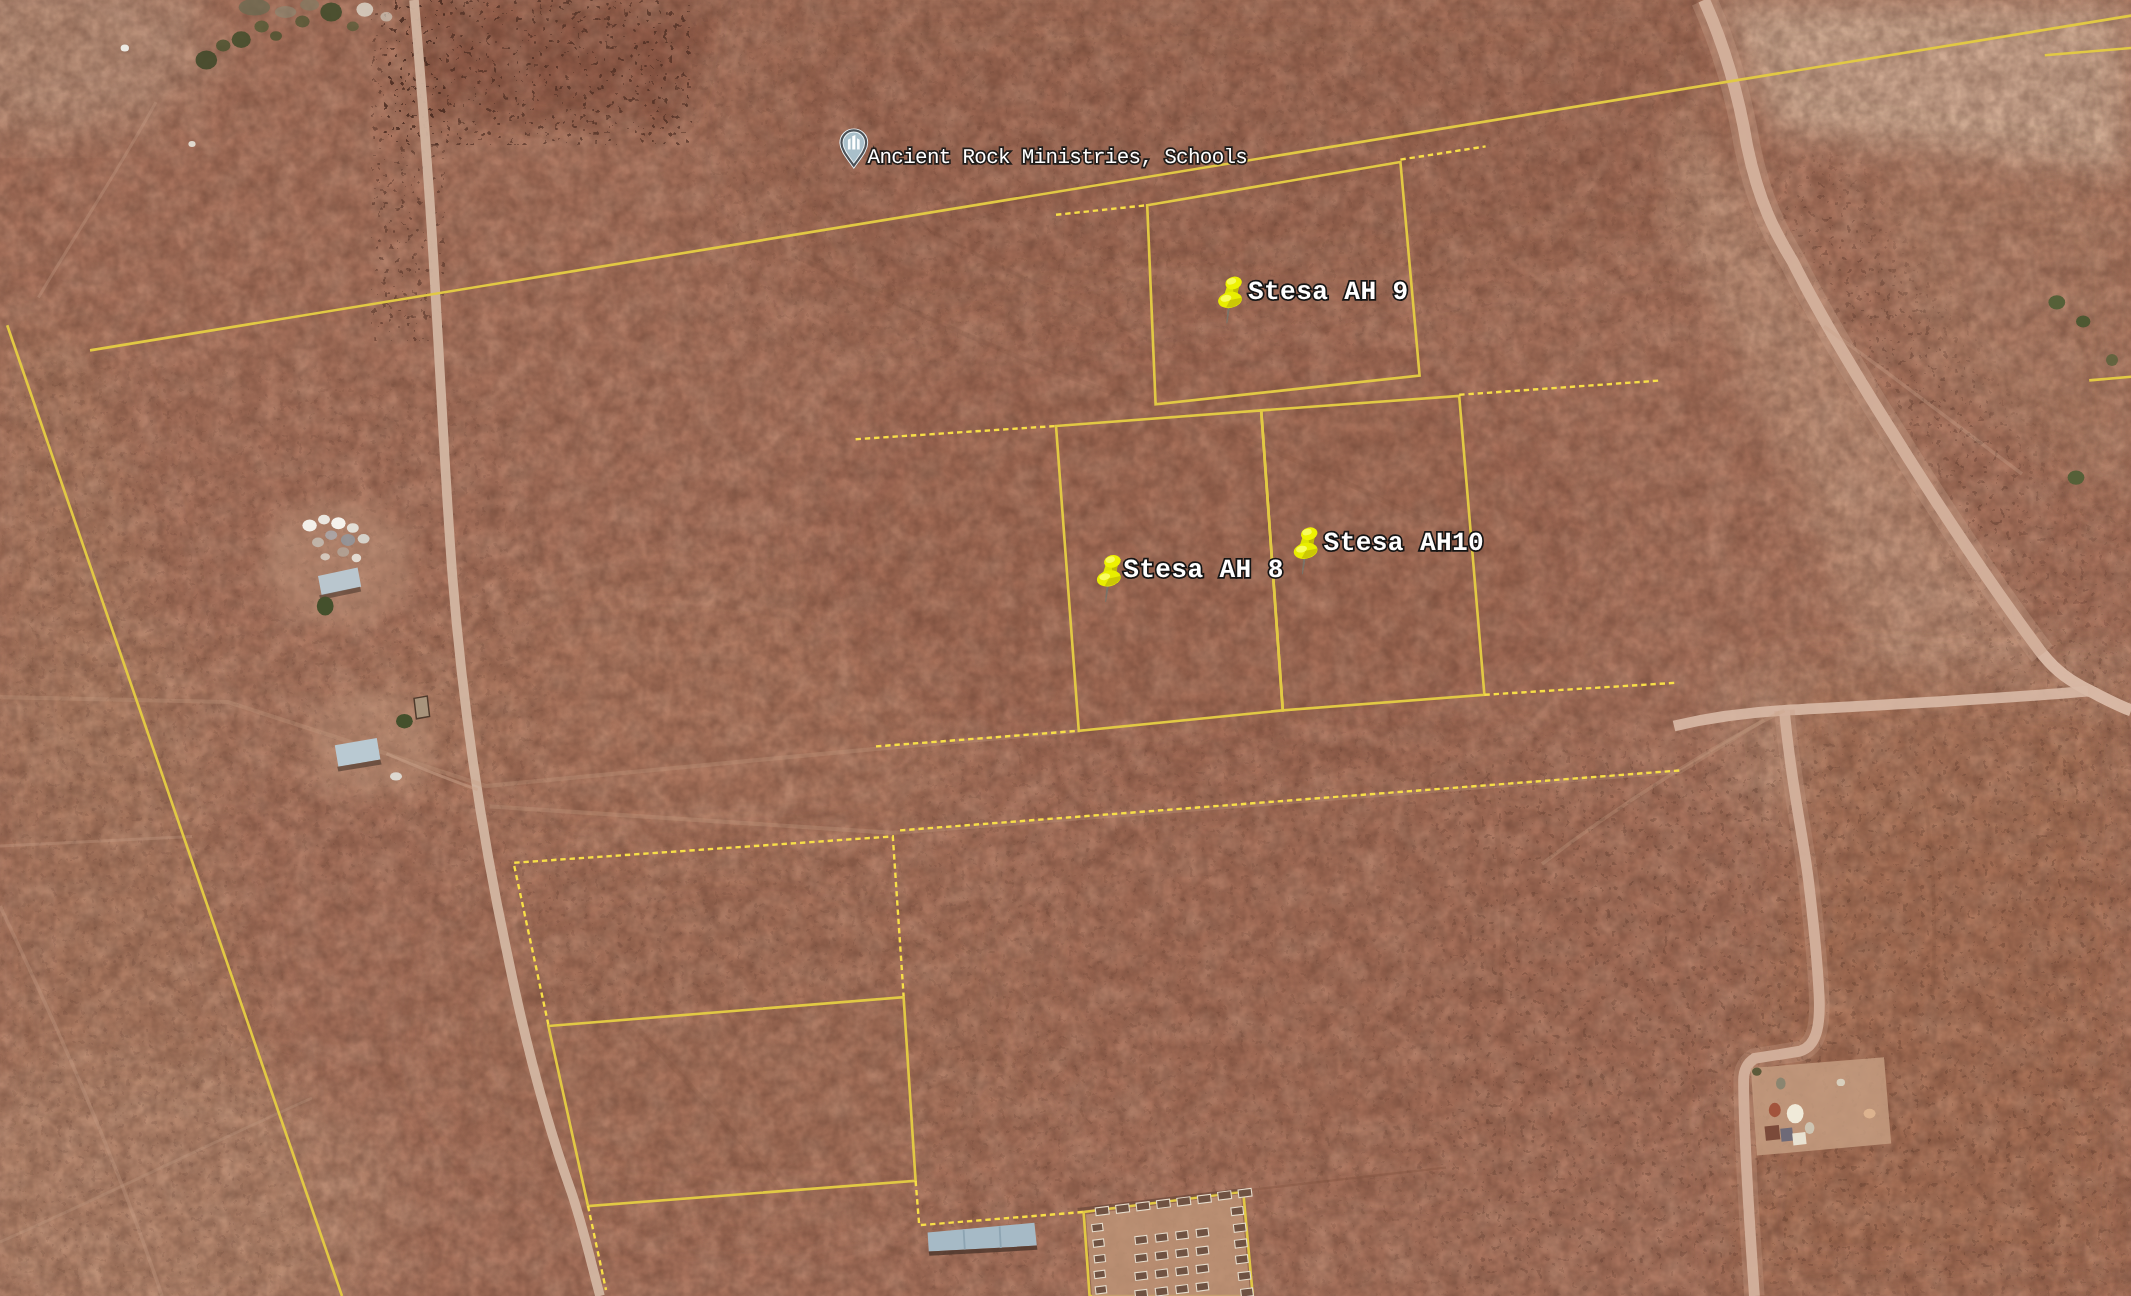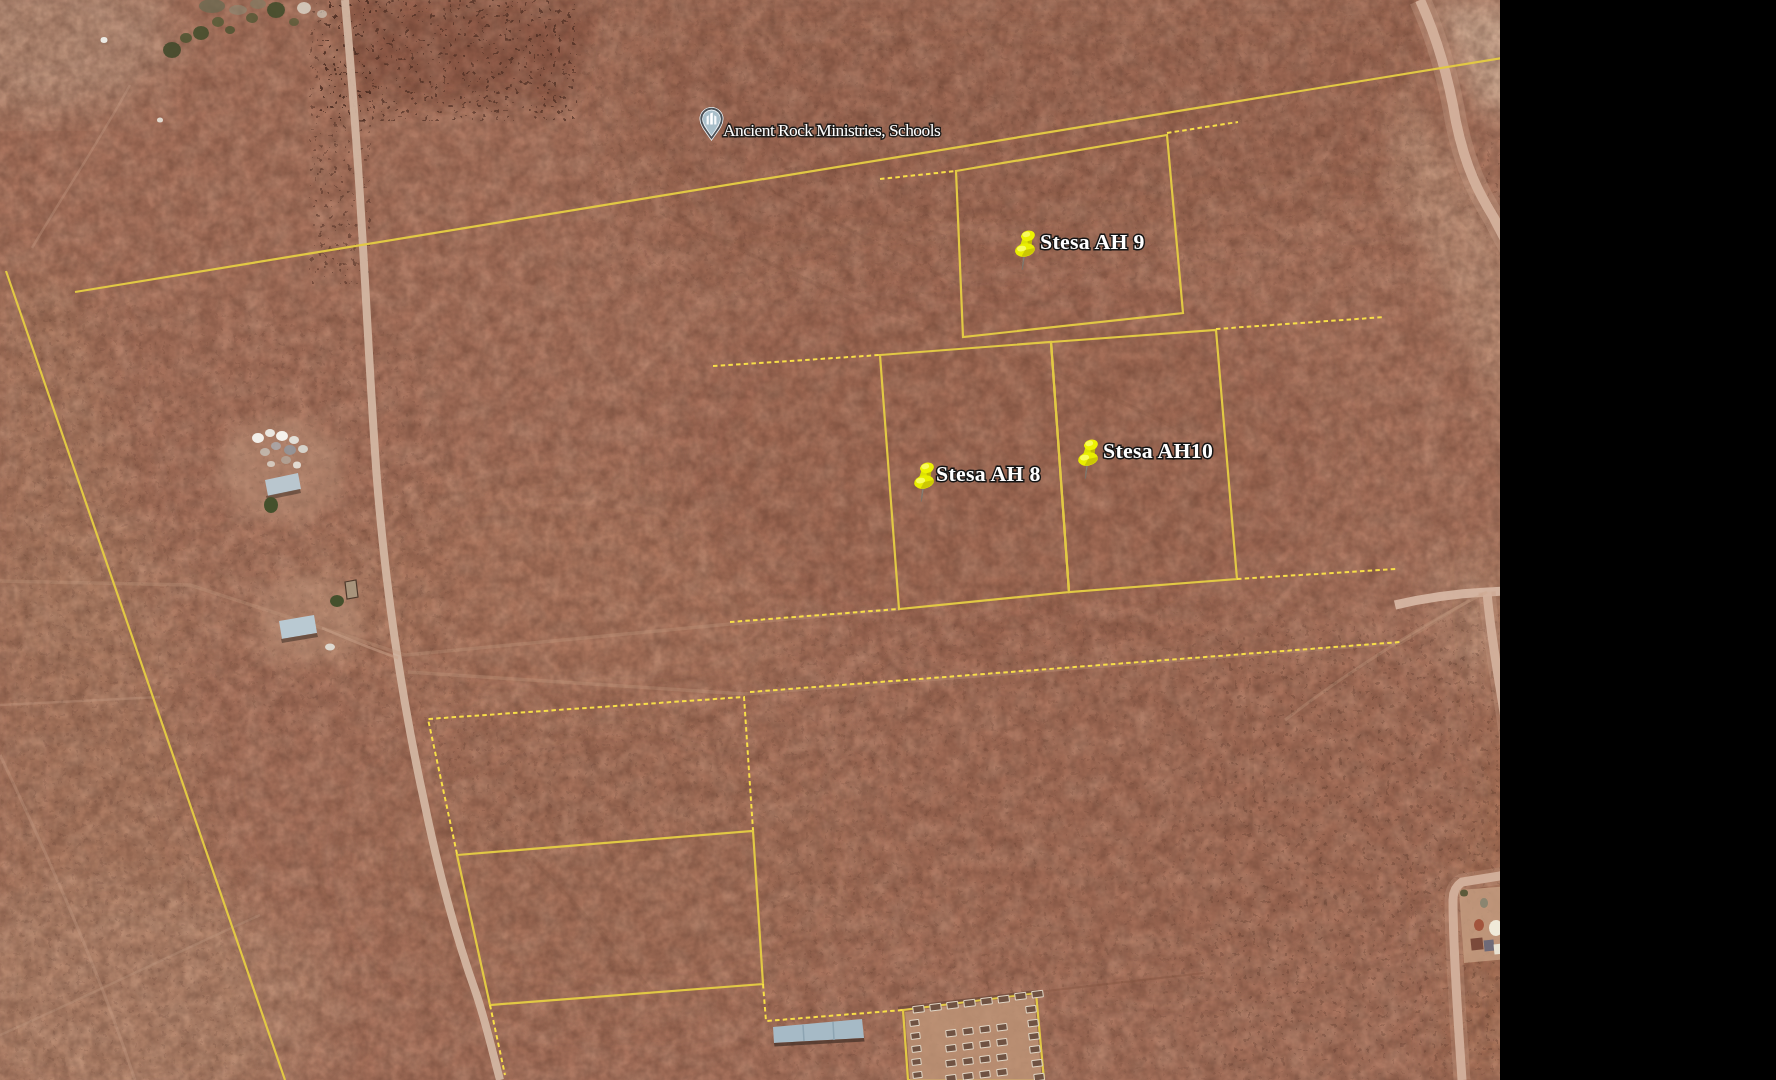--- a/index.html
+++ b/index.html
@@ -1,16 +1,16 @@
 <!DOCTYPE html>
 <html><head>
 <meta charset="utf-8">
 <style>
 html,body{margin:0;padding:0;background:#000;}
-#map{position:relative;width:1500px;height:1080px;overflow:hidden;font-family:Liberation Serif, serif;}
+#map{position:relative;width:1776px;height:1080px;overflow:hidden;font-family:Liberation Mono, monospace;}
 svg{display:block;}
 </style>
 </head>
 <body>
 <div id="map">
 <svg width="1776" height="1080" viewBox="0 0 1776 1080">
 <defs>
 <filter id="grain" x="-5%" y="-5%" width="110%" height="110%" color-interpolation-filters="sRGB">
   <feTurbulence type="fractalNoise" baseFrequency="0.055" numOctaves="4" seed="11" result="t"></feTurbulence>
   <feColorMatrix in="t" type="matrix" values="0 0 0 0 0.32  0 0 0 0 0.19  0 0 0 0 0.14  1.7 0 0 0 -0.42"></feColorMatrix>

